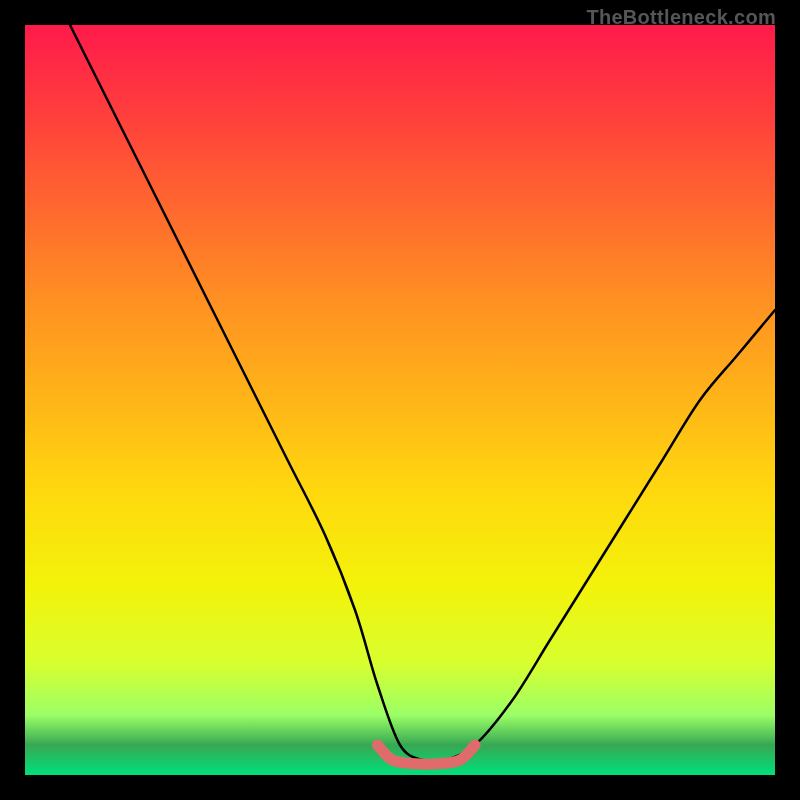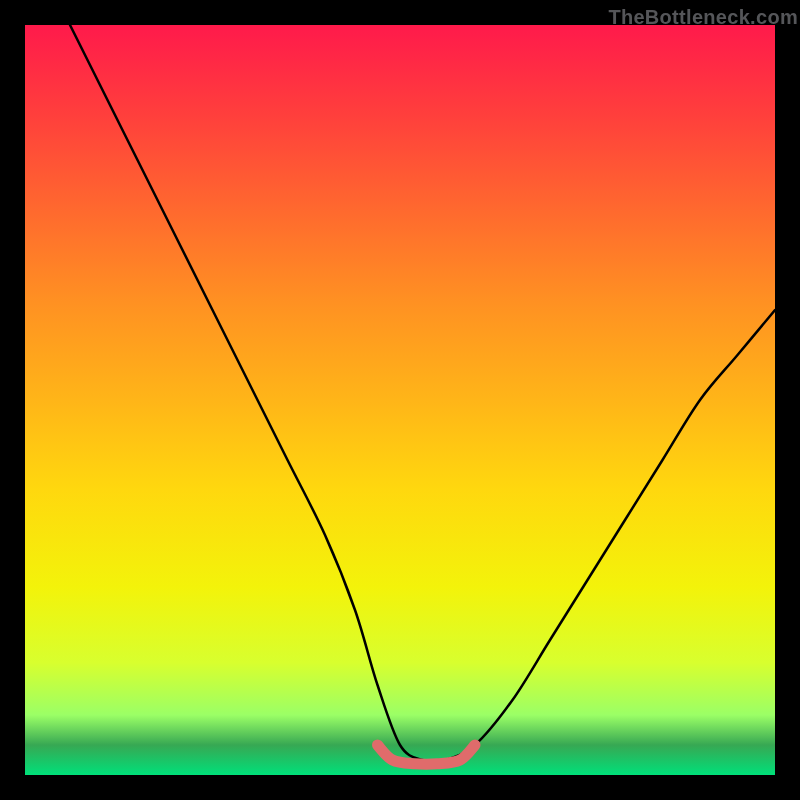--- a/index.html
+++ b/index.html
@@ -31,21 +31,21 @@
       #ffd80e 62%,
       #f3f30a 75%,
       #d8ff2e 85%,
       #9bff66 92%,
       #37a853 96%,
       #00e07a 100%);
   }
   .watermark {
     position: absolute;
     top: 6px;
-    right: 2px;
+    right: 24px;
     font-family: Arial, Helvetica, sans-serif;
     font-size: 20px;
     font-weight: bold;
     color: #555659;
     letter-spacing: 0.3px;
     user-select: none;
   }
   svg.curve {
     position: absolute;
     left: 0;

